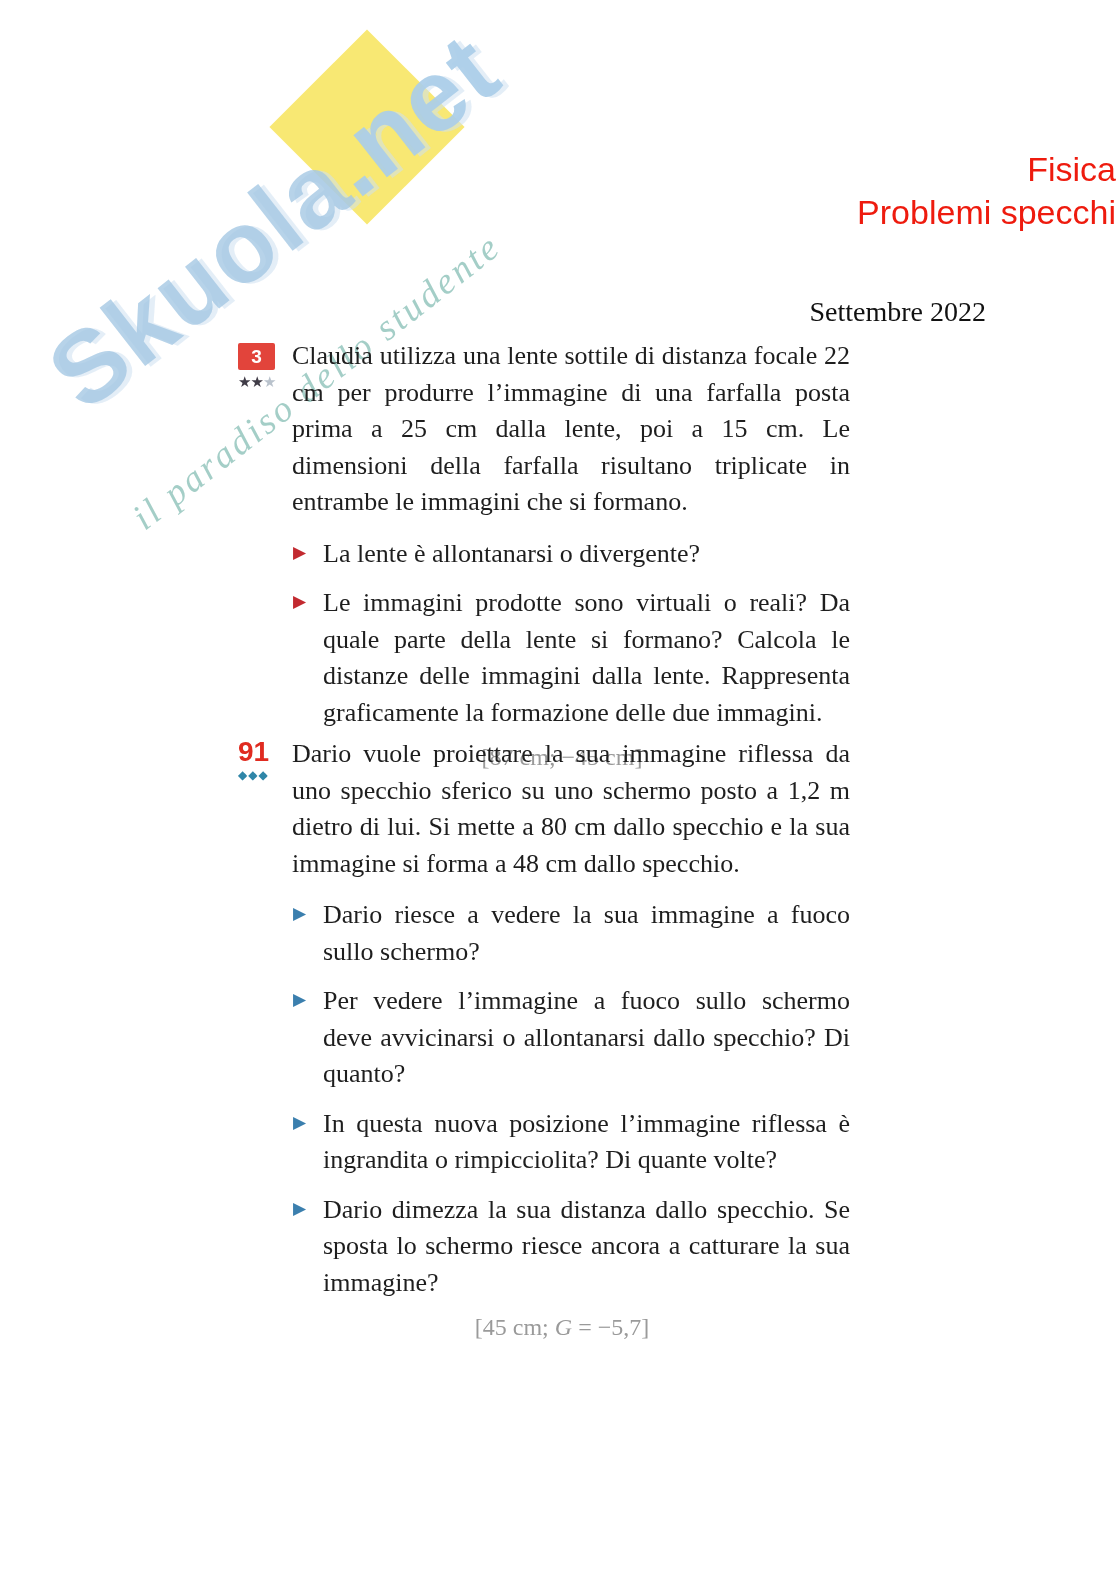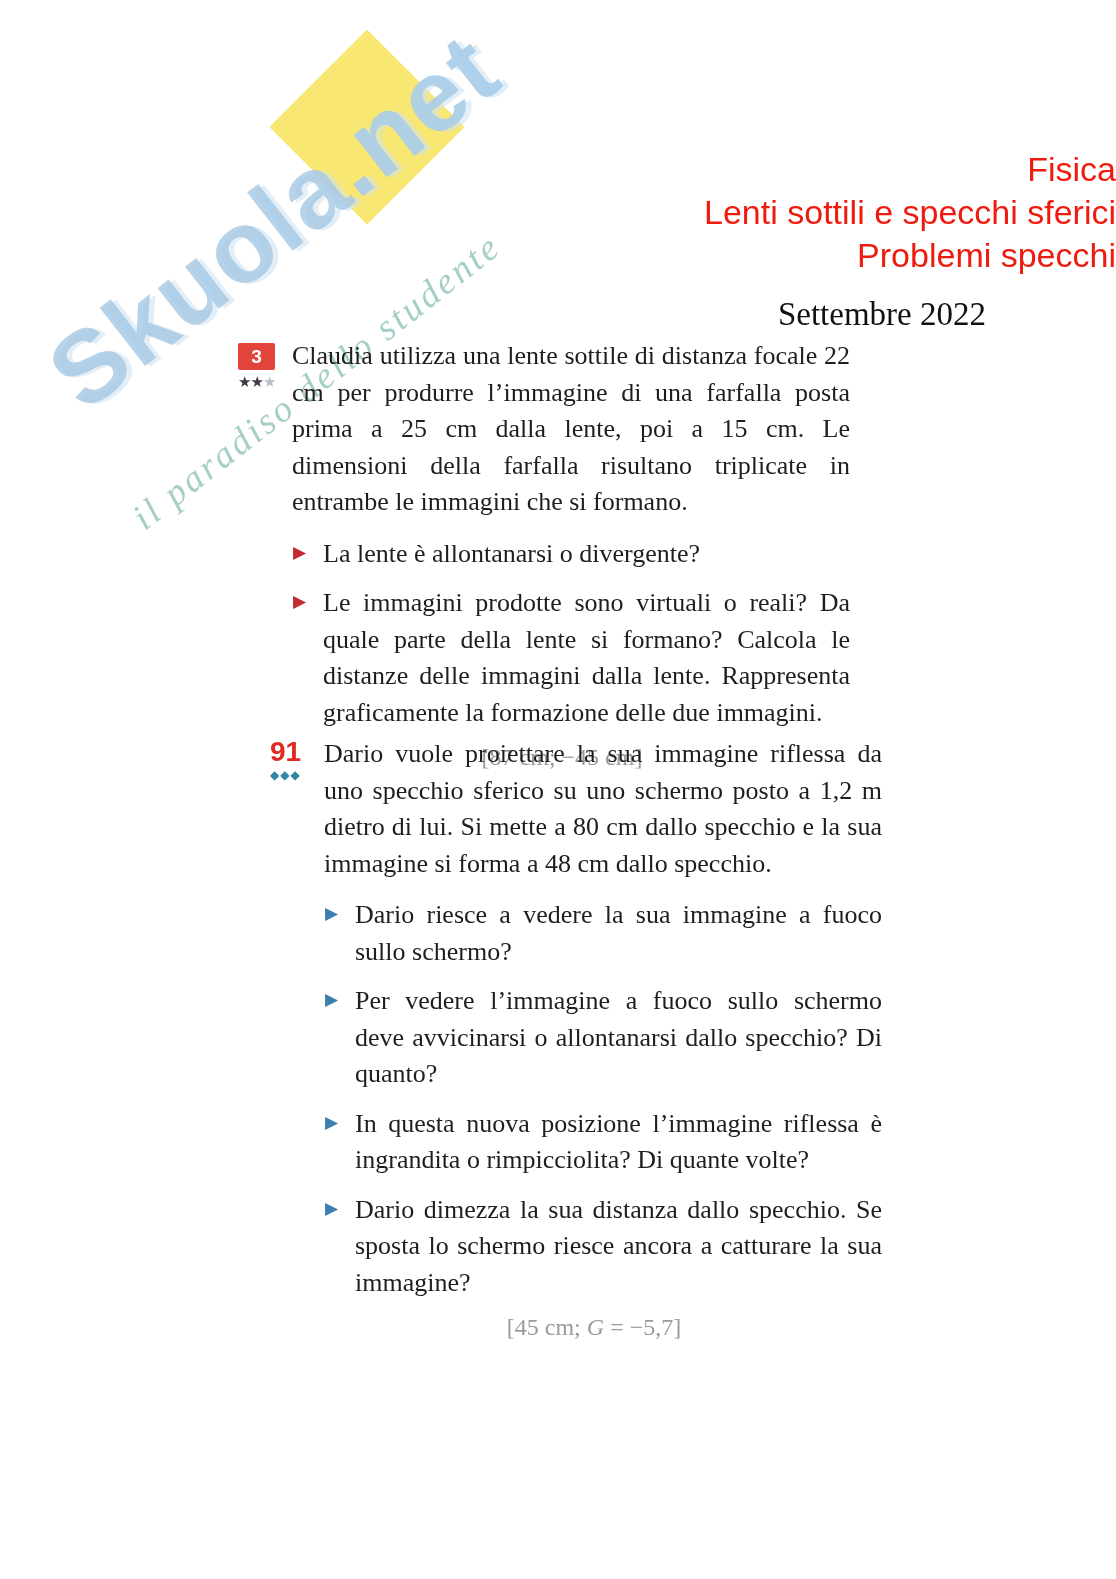--- a/index.html
+++ b/index.html
@@ -37,30 +37,30 @@
   
   .title-block {
     position: absolute; top: 148px; left: 0; width: 1116px;
     text-align: right; z-index: 1;
     font-family: "Liberation Sans", sans-serif;
     color: #ee1b0e;
     font-size: 34px; line-height: 43px; font-weight: 400;
   }
   .doc-date {
     position: absolute; top: 296px; right: 130px; z-index: 1;
-    font-size: 33px; color: #111;
+    font-size: 28px; color: #111;
   }
 
   
   .problem {
     position: absolute; left: 238px; width: 612px;
     display: flex; z-index: 1;
   }
   .problem-3 { top: 338px; }
-  .problem-91 { top: 736px; margin-left: 32px; }
+  .problem-91 { top: 736px; }
   .marker { flex: 0 0 54px; width: 54px; }
   .badge {
     width: 37px; height: 27px; margin-top: 5px;
     background: #e2443b; color: #ffffff; border-radius: 2px;
     font-family: "Liberation Sans", sans-serif; font-weight: bold; font-size: 19px;
     display: flex; align-items: center; justify-content: center;
   }
   .stars { margin-top: 3px; font-size: 15px; letter-spacing: -1px; white-space: nowrap; }
   .star-filled { color: #403c47; }
   .star-empty  { color: #b9c2cc; }
@@ -95,21 +95,20 @@
 <body>
 
 <div class="wm">
   <div class="wm-diamond"></div>
   <div class="wm-brand"><span>Skuola</span><span class="wm-net">.net</span></div>
   <div class="wm-tagline">il paradiso dello studente</div>
 </div>
 
 <div class="title-block">
   <div>Fisica</div>
-  <div>Lenti sottili e specchi sferici</div>
   <div>Problemi specchi</div>
 </div>
 
 <div class="doc-date">Settembre 2022</div>
 
 <div class="problem problem-3">
   <div class="marker">
     <div class="badge">3</div>
     <div class="stars"><span class="star-filled">★★</span><span class="star-empty">★</span></div>
   </div>

